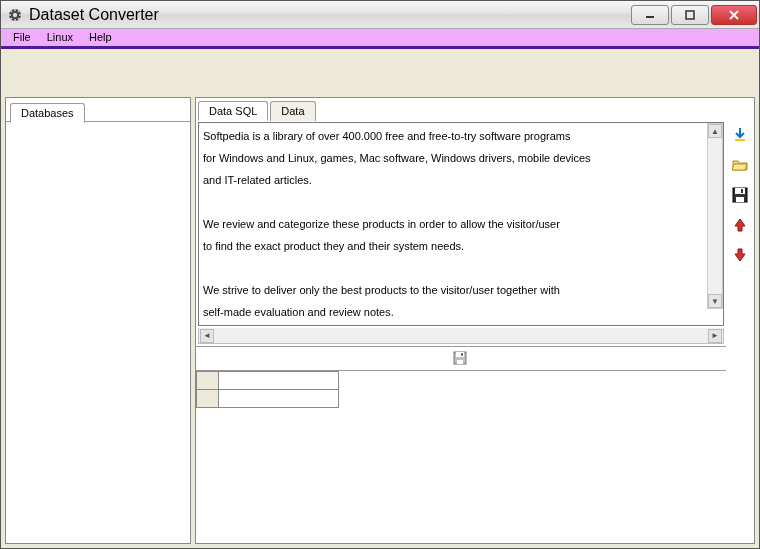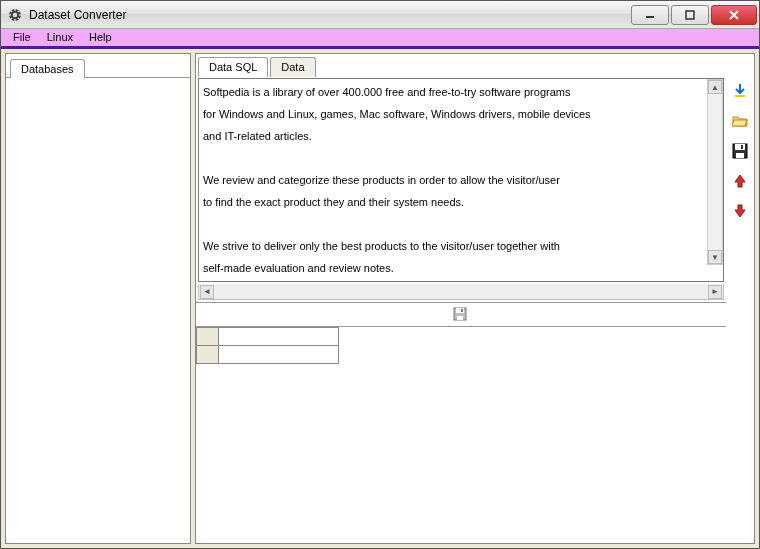--- a/index.html
+++ b/index.html
@@ -19,21 +19,21 @@
     border-bottom: 1px solid #aaa;
     display: flex;
     align-items: center;
     padding: 0 2px 0 6px;
     color: #000;
   }
   .titlebar .app-icon {
     width: 16px; height: 16px; margin-right: 6px;
     display:flex; align-items:center; justify-content:center;
   }
-  .titlebar .title-text { flex: 1; font-size: 12px; }
+  .titlebar .title-text { flex: 1; font-size: 16px; }
   .win-controls { display: flex; gap: 0; }
   .win-btn {
     width: 38px; height: 20px;
     border: 1px solid #888;
     border-radius: 3px;
     margin-left: 2px;
     display: flex; align-items: center; justify-content: center;
     background: linear-gradient(to bottom,#f5f5f5,#ddd);
     font-size: 10px;
   }
@@ -64,20 +64,21 @@
     padding: 4px;
     gap: 4px;
     background: #ece9d8;
   }
 
   .panel {
     background: #fff;
     border: 1px solid #888;
     display: flex;
     flex-direction: column;
+    margin-top: 44px;
   }
   .left-panel { width: 186px; }
   .right-panel { flex: 1; position: relative; display:flex; }
 
   
   .tabstrip {
     display: flex;
     padding: 4px 4px 0 4px;
     border-bottom: 1px solid #999;
     height: 24px;

